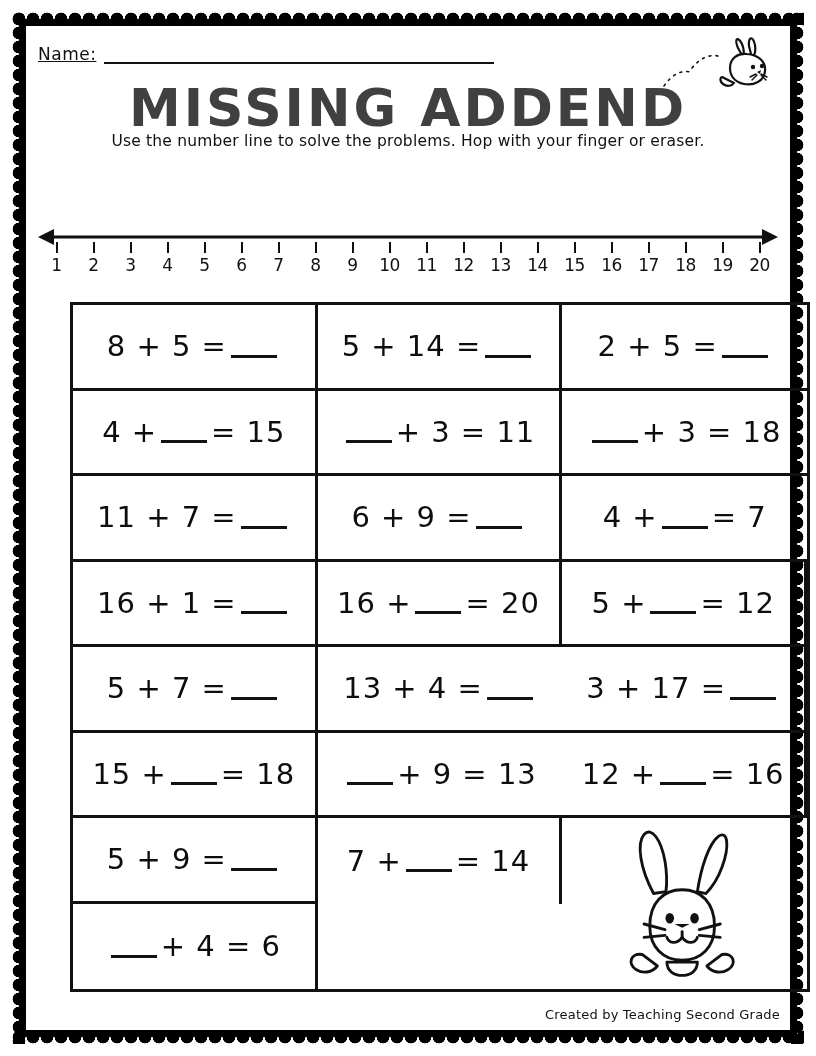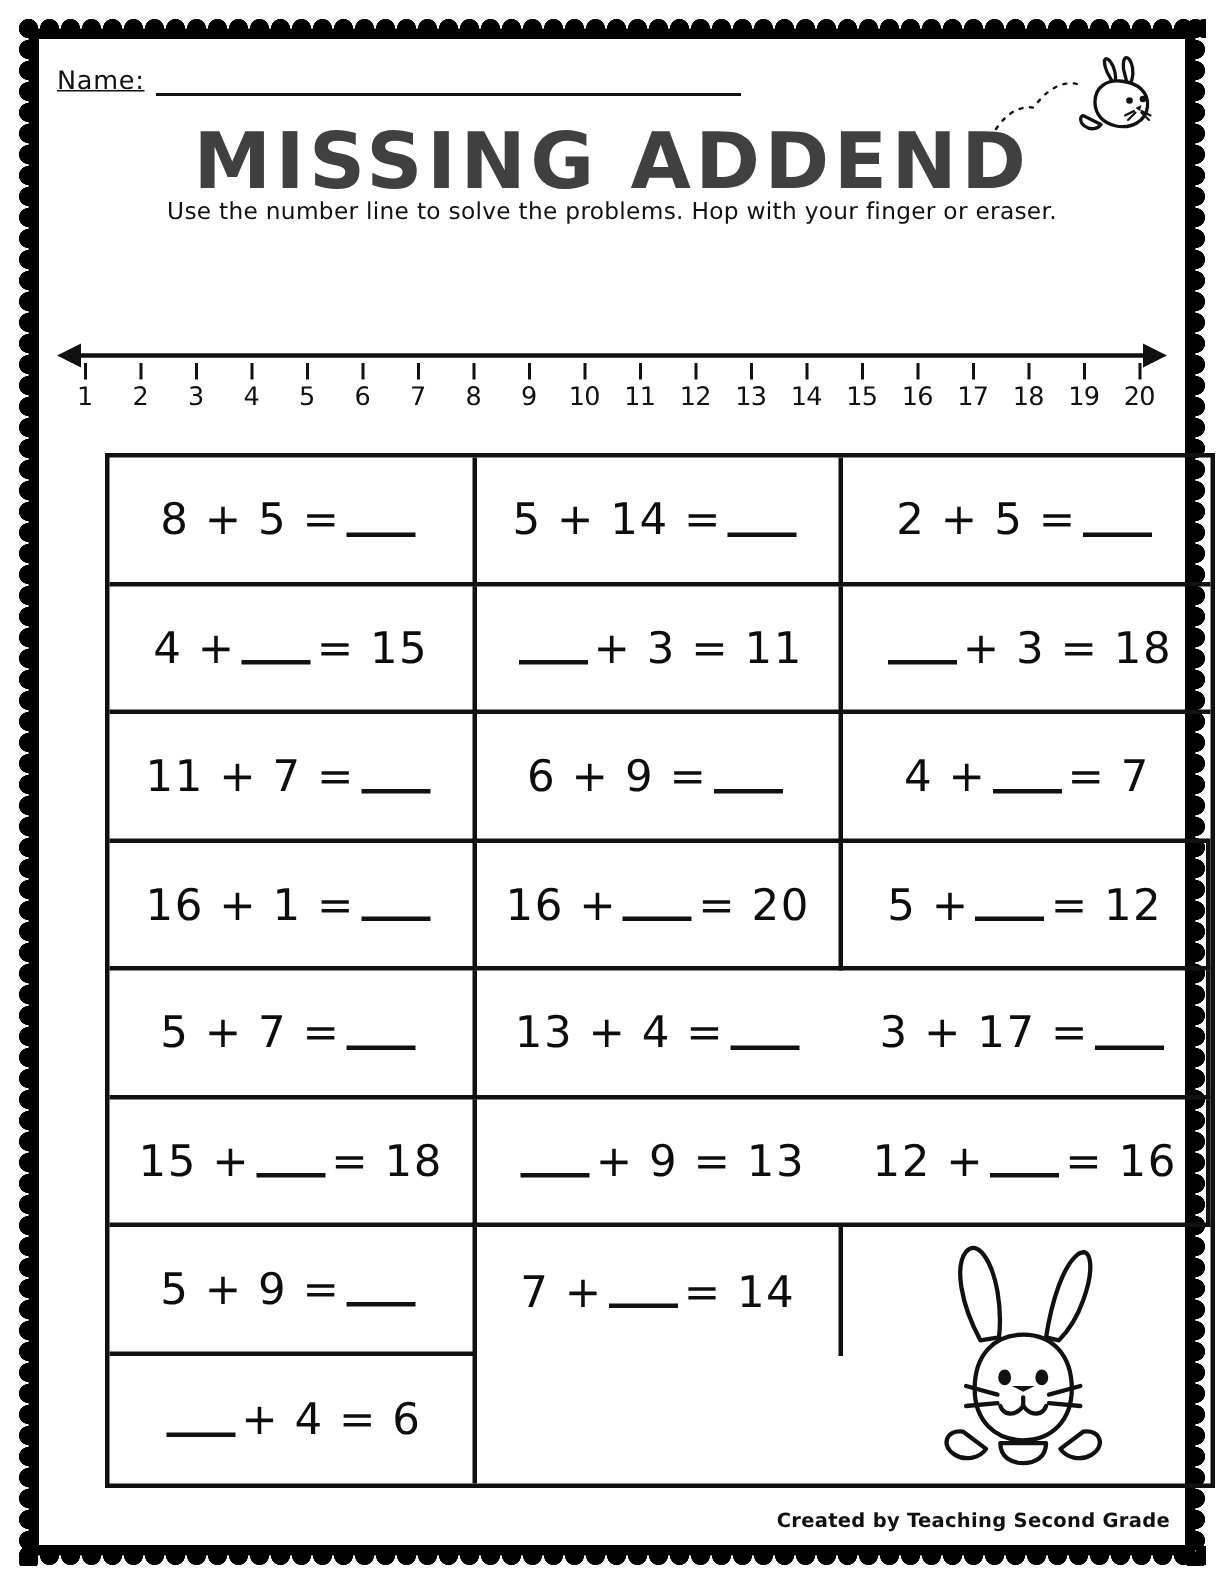--- a/index.html
+++ b/index.html
@@ -206,21 +206,20 @@
     justify-content: center;
   }
 
   .credit {
     position: absolute;
     right: 6px;
     bottom: 4px;
     font-size: 13px;
     color: #111;
     letter-spacing: 0.2px;
-    font-weight: bold;
   }
 </style>
 </head>
 <body>
 
 <div class="page">
   <div class="scallop"></div>
   <div class="scallop-inner"></div>
   <div class="paper"></div>
 

